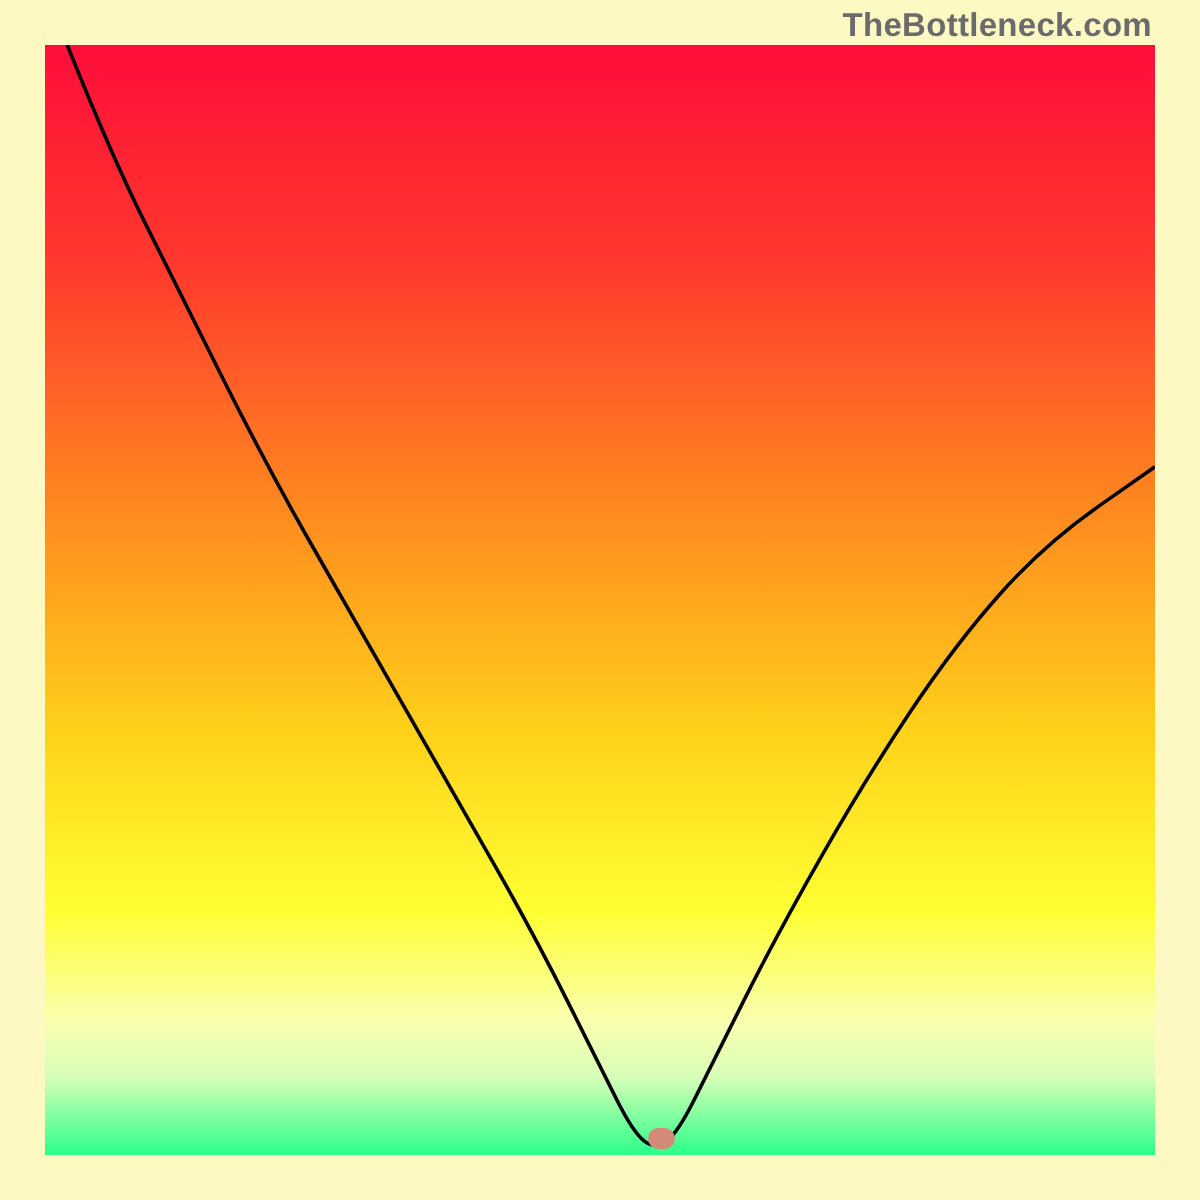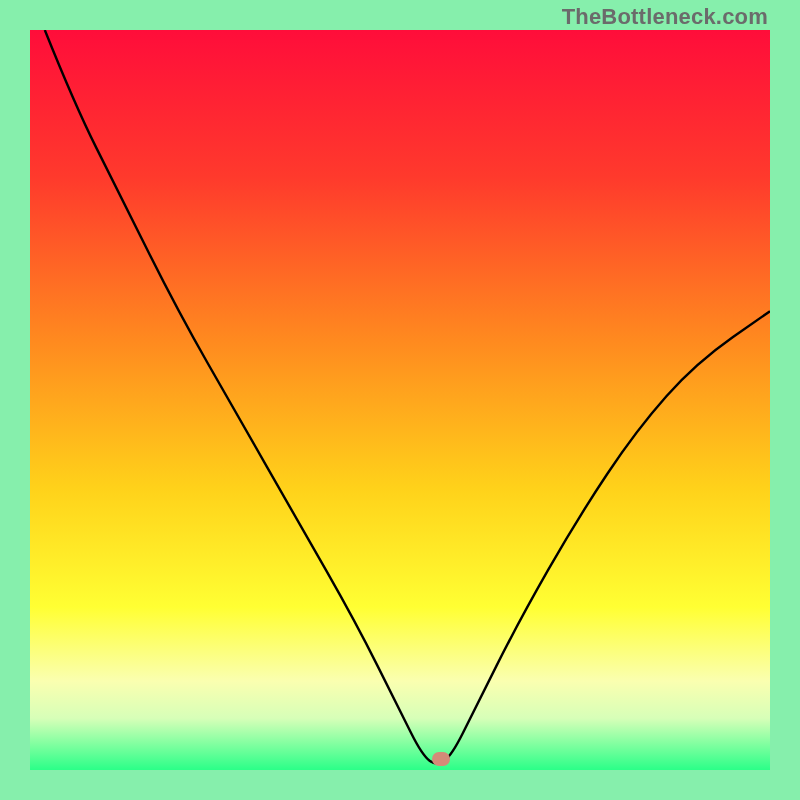--- a/index.html
+++ b/index.html
@@ -7,21 +7,21 @@
     padding: 0;
     width: 800px;
     height: 800px;
     background: #000;
     overflow: hidden;
   }
   .frame {
     position: relative;
     width: 800px;
     height: 800px;
-    background: #86efac;
+    background: #fef9c3;
   }
   .plot-area {
     position: absolute;
     left: 30px;
     top: 30px;
     width: 740px;
     height: 740px;
     overflow: hidden;
   }
   .gradient {

